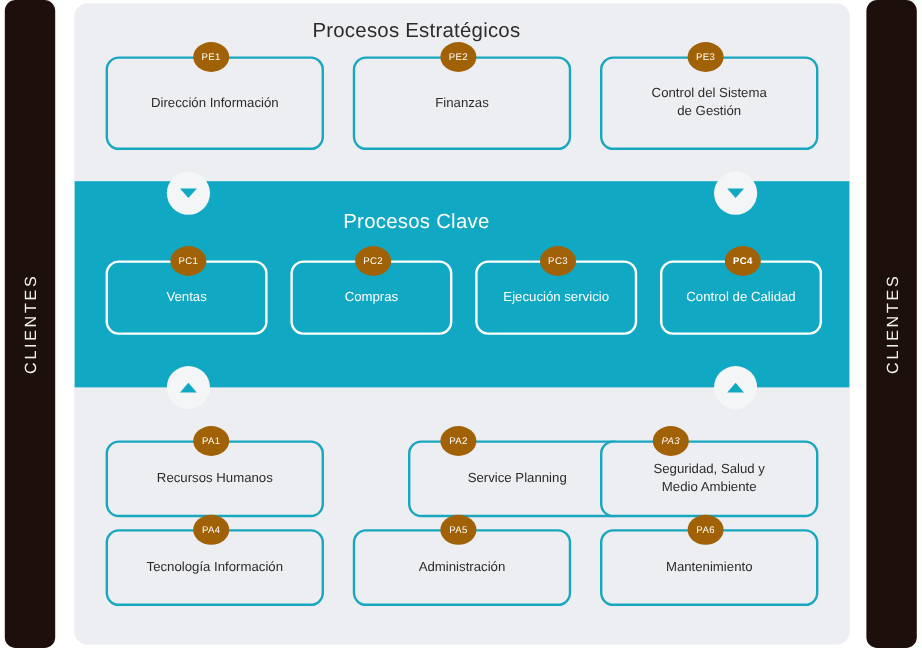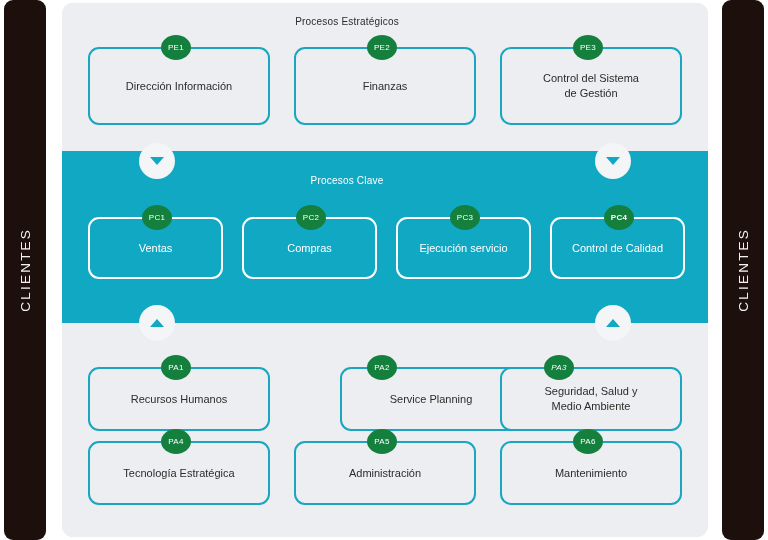--- a/index.html
+++ b/index.html
@@ -63,21 +63,21 @@
   }
   .band-strategic { top: 0;   height: 148px; background: #eceef1; }
   .band-key       { top: 148px; height: 172px; background: #11a8c3; }
   .band-support   { top: 320px; height: 214px; background: #eceef1; }
 
   .band-title {
     position: absolute;
     left: 0;
     width: 570px;
     text-align: center;
-    font-size: 10px;
+    font-size: 17px;
     letter-spacing: 0.2px;
   }
   .band-strategic .band-title { top: 13px; color: #2e2b2a; }
   .band-key       .band-title { top: 24px; color: #ffffff; }
   .band-support   .band-title { top: 13px; color: #2e2b2a; }
 
   
   .card {
     position: absolute;
     box-sizing: border-box;
@@ -104,21 +104,21 @@
     border: 2px solid #ffffff;
   }
   .card.onteal .card-label { color: #ffffff; }
 
   
   .badge {
     position: absolute;
     width: 30px;
     height: 25px;
     border-radius: 50%;
-    background: #15803d;
+    background: #a16207;
     color: #ffffff;
     font-size: 8px;
     letter-spacing: 0.3px;
     display: flex;
     align-items: center;
     justify-content: center;
     z-index: 6;
   }
 
   
@@ -211,21 +211,21 @@
         <div class="card-label">Service Planning</div>
       </div>
       <div class="badge" style="left:305px; top:32px;">PA2</div>
 
       <div class="card light" style="left:438px; top:44px; width:182px; height:64px;">
         <div class="card-label">Seguridad, Salud y<br>Medio Ambiente</div>
       </div>
       <div class="badge" style="left:482px; top:32px;font-style:italic;">PA3</div>
 
       <div class="card light" style="left:26px; top:118px; width:182px; height:64px;">
-        <div class="card-label">Tecnología Estratégica</div>
+        <div class="card-label">Tecnología Información</div>
       </div>
       <div class="badge" style="left:99px; top:106px;">PA4</div>
 
       <div class="card light" style="left:232px; top:118px; width:182px; height:64px;">
         <div class="card-label">Administración</div>
       </div>
       <div class="badge" style="left:305px; top:106px;">PA5</div>
 
       <div class="card light" style="left:438px; top:118px; width:182px; height:64px;">
         <div class="card-label">Mantenimiento</div>

